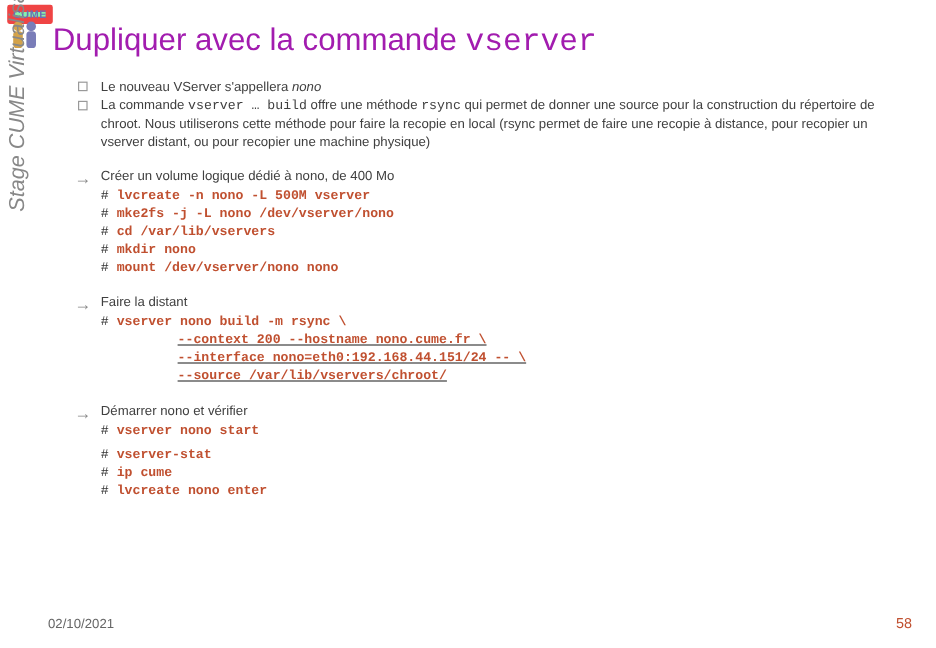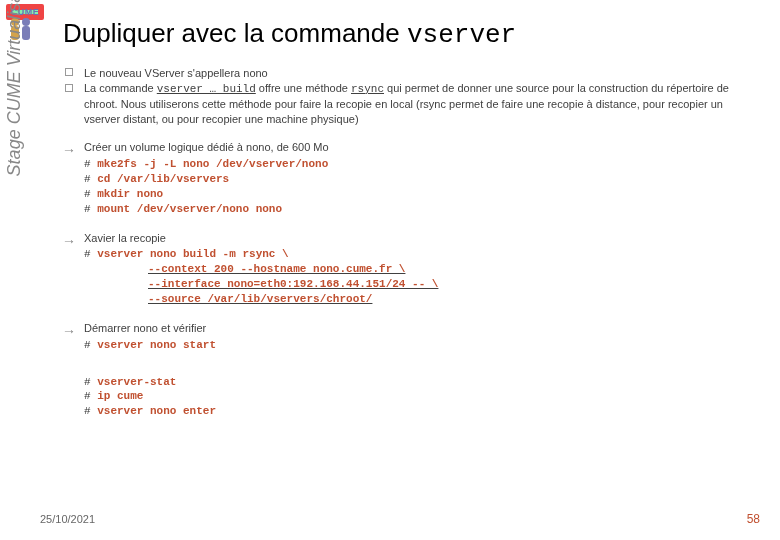--- a/index.html
+++ b/index.html
@@ -13,22 +13,22 @@
     width: 38px; height: 16px; background: #86efac; border: 6px solid #ef4444;
     display: flex; align-items: center; justify-content: center;
     font-size: 9px; font-weight: bold; color: #6a6eb5; letter-spacing: 0.5px;
     border-radius: 2px;
   }
   .logo-people {
     position: absolute; top: 2px; left: 0px;
   }
 
   .title {
-    position: absolute; top: 18px; left: 63px; right: 20px;
-    font-family: Verdana, sans-serif; font-size: 26px; color: #000000; font-weight: 400;
+    position: absolute; top: 18px; left: 44px; right: 20px;
+    font-family: Verdana, sans-serif; font-size: 26px; color: #a21caf; font-weight: 400;
   }
   .title .code { font-family: "Courier New", monospace; }
 
   .sidebar-label {
     position: absolute;
     left: 4px;
     top: 220px;
     transform: rotate(-90deg);
     transform-origin: left top;
     font-family: Verdana, sans-serif;
@@ -49,22 +49,22 @@
   .bullet-col { width: 30px; flex: 0 0 30px; display: flex; flex-direction: column; align-items: center; }
   .bullet-square {
     width: 8px; height: 8px; border: 1.4px solid #999; margin-top: 2px; margin-bottom: 6px;
   }
   .bullet-arrow {
     font-size: 14px; color: #888; margin-top: 1px; line-height: 1;
   }
   .text-col { flex: 1; }
   .text-col p { margin-bottom: 0; }
 
-  .mono { font-family: "Courier New", monospace; text-decoration: underline; }
-  .italic { }
+  .mono { font-family: "Courier New", monospace; }
+  .italic { font-style: italic; }
   .cmds { margin-top: 2px; margin-left: 0; }
   .cmds .line { font-family: "Courier New", monospace; font-size: 11px; }
   .cmds .hash { color: #333; }
   .cmds .cmd { font-weight: bold; color: #c05030; }
   .cmds .indent { padding-left: 64px; text-decoration: underline; }
 
   .footer {
     position: absolute; left: 40px; right: 20px; bottom: 14px;
     display: flex; justify-content: space-between; align-items: baseline;
     font-size: 11px; color: #666;
@@ -107,62 +107,63 @@
           <span>La commande </span><span class="mono">vserver … build</span><span> offre une méthode </span><span class="mono">rsync</span><span> qui permet de donner une source pour la construction du répertoire de chroot. Nous utiliserons cette méthode pour faire la recopie en local (rsync permet de faire une recopie à distance, pour recopier un vserver distant, ou pour recopier une machine physique)</span>
         </p>
       </div>
     </div>
 
     <div class="block">
       <div class="bullet-col">
           <div class="bullet-arrow">→</div>
         </div>
       <div class="text-col">
-        <p>Créer un volume logique dédié à nono, de 600 Mo</p>
+        <p>Créer un volume logique dédié à nono, de 400 Mo</p>
         <div class="cmds">
+          <div class="line"><span class="hash"># </span><span class="cmd">lvcreate -n nono -L 500M vserver</span></div>
           <div class="line"><span class="hash"># </span><span class="cmd">mke2fs -j -L nono /dev/vserver/nono</span></div>
           <div class="line"><span class="hash"># </span><span class="cmd">cd /var/lib/vservers</span></div>
           <div class="line"><span class="hash"># </span><span class="cmd">mkdir nono</span></div>
           <div class="line"><span class="hash"># </span><span class="cmd">mount /dev/vserver/nono nono</span></div>
         </div>
       </div>
     </div>
 
     <div class="block">
       <div class="bullet-col">
           <div class="bullet-arrow">→</div>
         </div>
       <div class="text-col">
-        <p>Xavier la recopie</p>
+        <p>Faire la distant</p>
         <div class="cmds">
           <div class="line"><span class="hash"># </span><span class="cmd">vserver nono build -m rsync \</span></div>
           <div class="line indent"><span class="cmd">--context 200 --hostname nono.cume.fr \</span></div>
           <div class="line indent"><span class="cmd">--interface nono=eth0:192.168.44.151/24 -- \</span></div>
           <div class="line indent"><span class="cmd">--source /var/lib/vservers/chroot/</span></div>
         </div>
       </div>
     </div>
 
     <div class="block">
       <div class="bullet-col">
           <div class="bullet-arrow">→</div>
         </div>
       <div class="text-col">
         <p>Démarrer nono et vérifier</p>
         <div class="cmds">
           <div class="line"><span class="hash"># </span><span class="cmd">vserver nono start</span></div>
         </div>
-        <div class="cmds" style="margin-top:22px">
+        <div class="cmds" style="margin-top:6px">
           <div class="line"><span class="hash"># </span><span class="cmd">vserver-stat</span></div>
           <div class="line"><span class="hash"># </span><span class="cmd">ip cume</span></div>
-          <div class="line"><span class="hash"># </span><span class="cmd">vserver nono enter</span></div>
+          <div class="line"><span class="hash"># </span><span class="cmd">lvcreate nono enter</span></div>
         </div>
       </div>
     </div>
 
   </div>
 
   <div class="footer">
-    <span>25/10/2021</span>
+    <span>02/10/2021</span>
     <span class="pagenum">58</span>
   </div>
 
 </div>
 
 </body></html>

